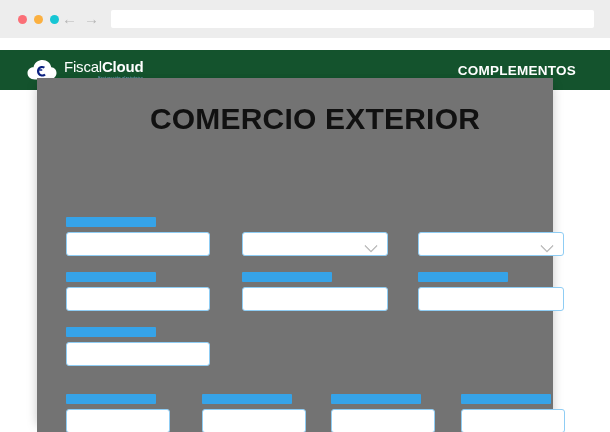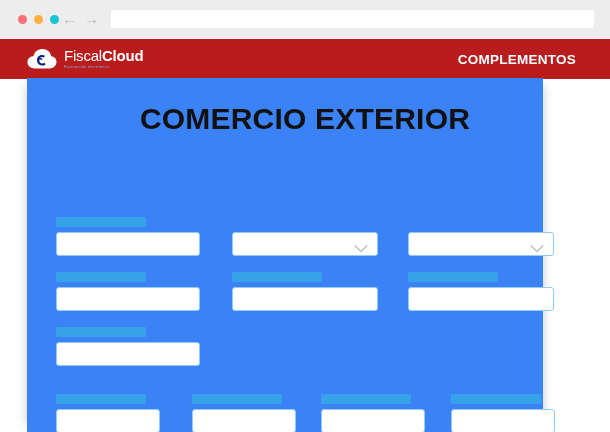--- a/index.html
+++ b/index.html
@@ -74,24 +74,25 @@
   .page-shell {
     position: absolute;
     top: 38px; left: 0;
     width: 610px;
     height: 394px;
     background: #ffffff;
   }
 
   .app-header {
     position: absolute;
-    top: 1px; left: 0;
+    top: 12px; left: 0;
     width: 610px;
     height: 40px;
-    background: #b91c1c;
+    background: #14532d;
+    text-align: right;
   }
 
   .logo {
     position: absolute;
     top: 6px;
     left: 27px;
     display: flex;
     align-items: center;
     gap: 7px;
     height: 28px;
@@ -127,24 +128,24 @@
     letter-spacing: 0.25px;
     color: #ffffff;
     white-space: nowrap;
     margin-left: 20px;
   }
 
   
   .content-card {
     position: absolute;
     top: 40px;
-    left: 27px;
+    left: 37px;
     width: 516px;
     height: 354px;
-    background: #3b82f6;
+    background: #737373;
     box-shadow: -7px 0 10px -7px rgba(0,0,0,0.22),
                  7px 0 10px -7px rgba(0,0,0,0.22);
   }
 
   .page-title {
     position: absolute;
     top: 24px;
     left: 0;
     width: 556px;
     text-align: center;

